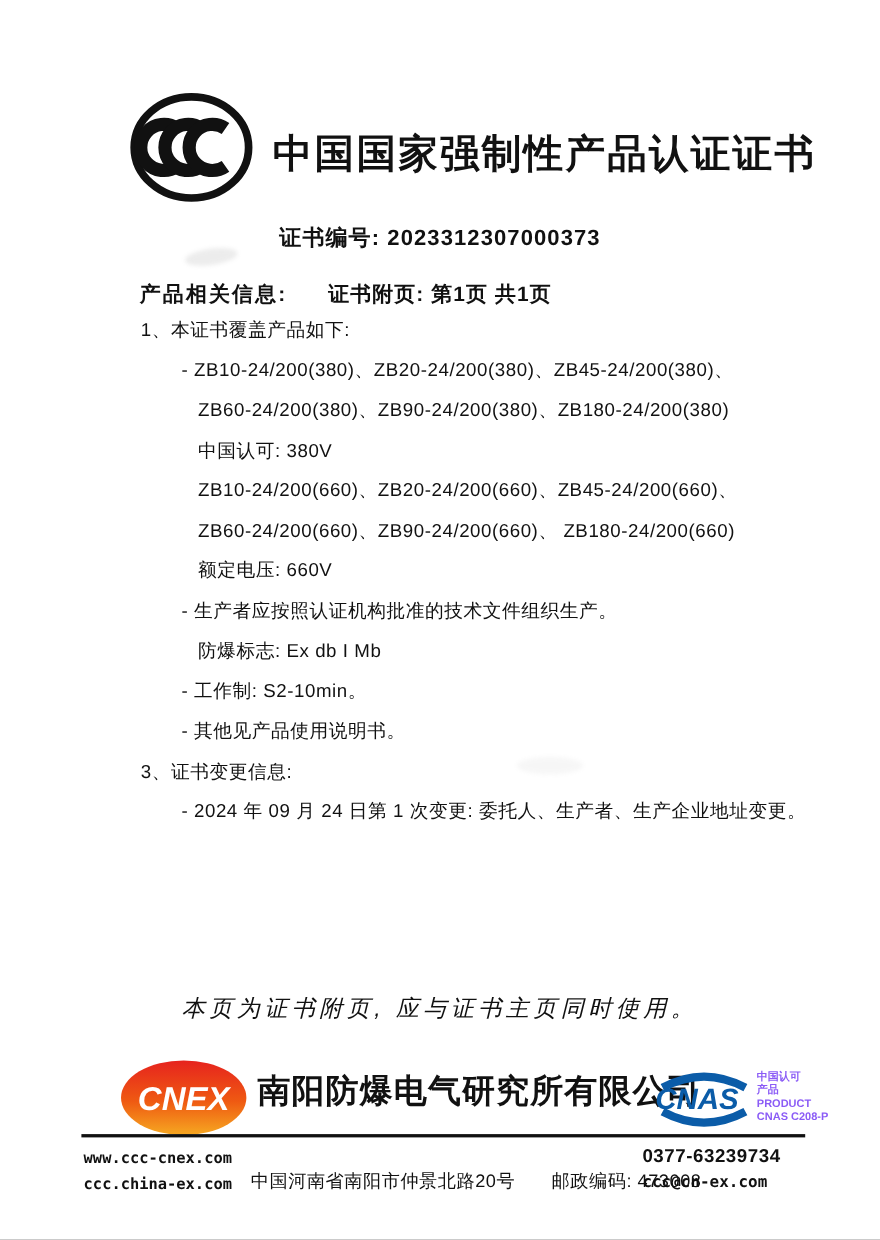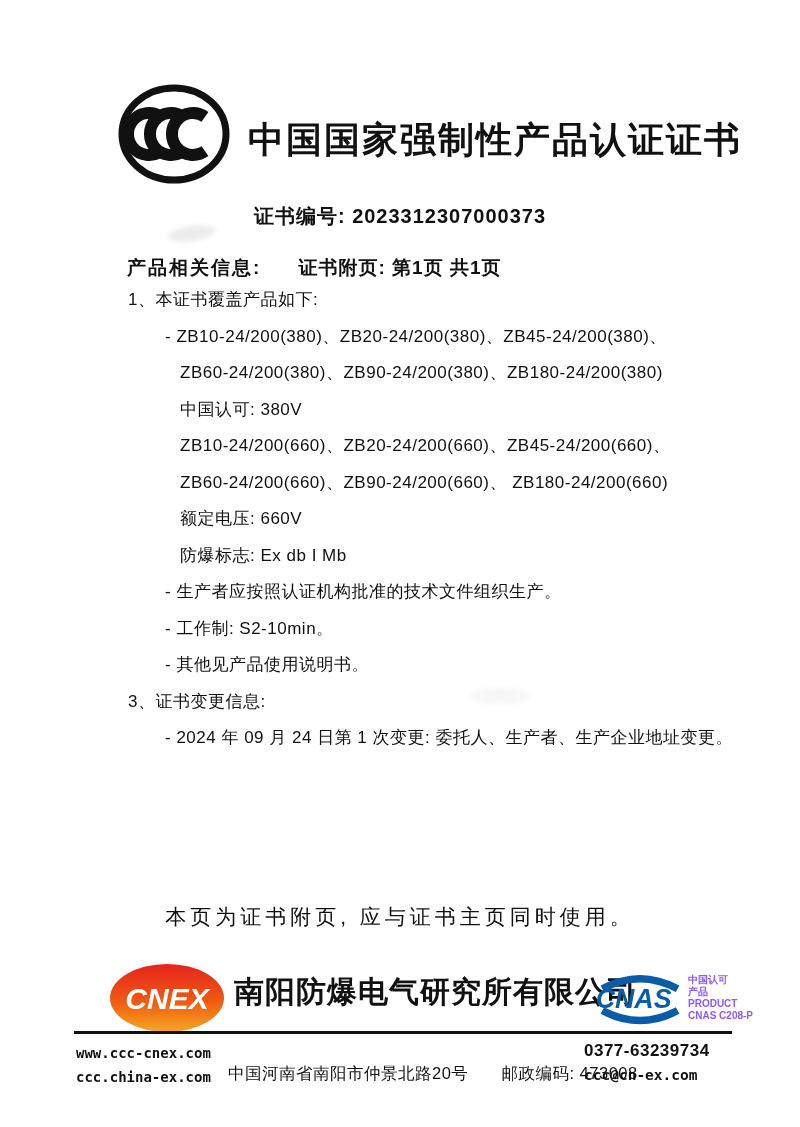--- a/index.html
+++ b/index.html
@@ -28,21 +28,21 @@
   }
   .body-lines{position:absolute;left:128px;top:282px;width:580px;}
   .bl{height:36.5px;line-height:36.5px;font-size:17px;font-weight:500;
       letter-spacing:0.5px;white-space:nowrap;}
   .bl.n{padding-left:0;}
   .bl.d{padding-left:37px;}
   .bl.c{padding-left:52px;}
   
   .footer-note{
     position:absolute;left:0;top:903px;width:100%;text-align:center;
-    font-size:21px;letter-spacing:4px;font-weight:500;
+    font-size:21px;letter-spacing:4px;font-weight:500;font-style:italic;
   }
   
   .cnex-logo{position:absolute;left:108px;top:962px;width:118px;height:72px;}
   .issuer-name{
     position:absolute;left:234px;top:972px;
     font-size:30px;font-weight:600;letter-spacing:1px;white-space:nowrap;
   }
   .cnas-wrap{position:absolute;left:594px;top:960px;width:150px;height:76px;display:flex;align-items:center;}
   .cnas-logo{width:92px;height:64px;flex:0 0 auto;}
   .cnas-side{margin-left:2px;line-height:12px;color:#8b5cf6;font-weight:700;}
@@ -90,22 +90,22 @@
   <div class="section-heading">产品相关信息:</div>
 
   <div class="body-lines">
     <div class="bl n">1、本证书覆盖产品如下:</div>
     <div class="bl d">- ZB10-24/200(380)、ZB20-24/200(380)、ZB45-24/200(380)、</div>
     <div class="bl c">ZB60-24/200(380)、ZB90-24/200(380)、ZB180-24/200(380)</div>
     <div class="bl c">中国认可: 380V</div>
     <div class="bl c">ZB10-24/200(660)、ZB20-24/200(660)、ZB45-24/200(660)、</div>
     <div class="bl c">ZB60-24/200(660)、ZB90-24/200(660)、 ZB180-24/200(660)</div>
     <div class="bl c">额定电压: 660V</div>
+    <div class="bl d">- 生产者应按照认证机构批准的技术文件组织生产。</div>
     <div class="bl c">防爆标志: Ex db I Mb</div>
-    <div class="bl d">- 生产者应按照认证机构批准的技术文件组织生产。</div>
     <div class="bl d">- 工作制: S2-10min。</div>
     <div class="bl d">- 其他见产品使用说明书。</div>
     <div class="bl n">3、证书变更信息:</div>
     <div class="bl d">- 2024 年 09 月 24 日第 1 次变更: 委托人、生产者、生产企业地址变更。</div>
   </div>
 
   <div class="footer-note">本页为证书附页, 应与证书主页同时使用。</div>
 
   <svg class="cnex-logo" viewBox="0 0 118 72" aria-hidden="true">
     <defs>

